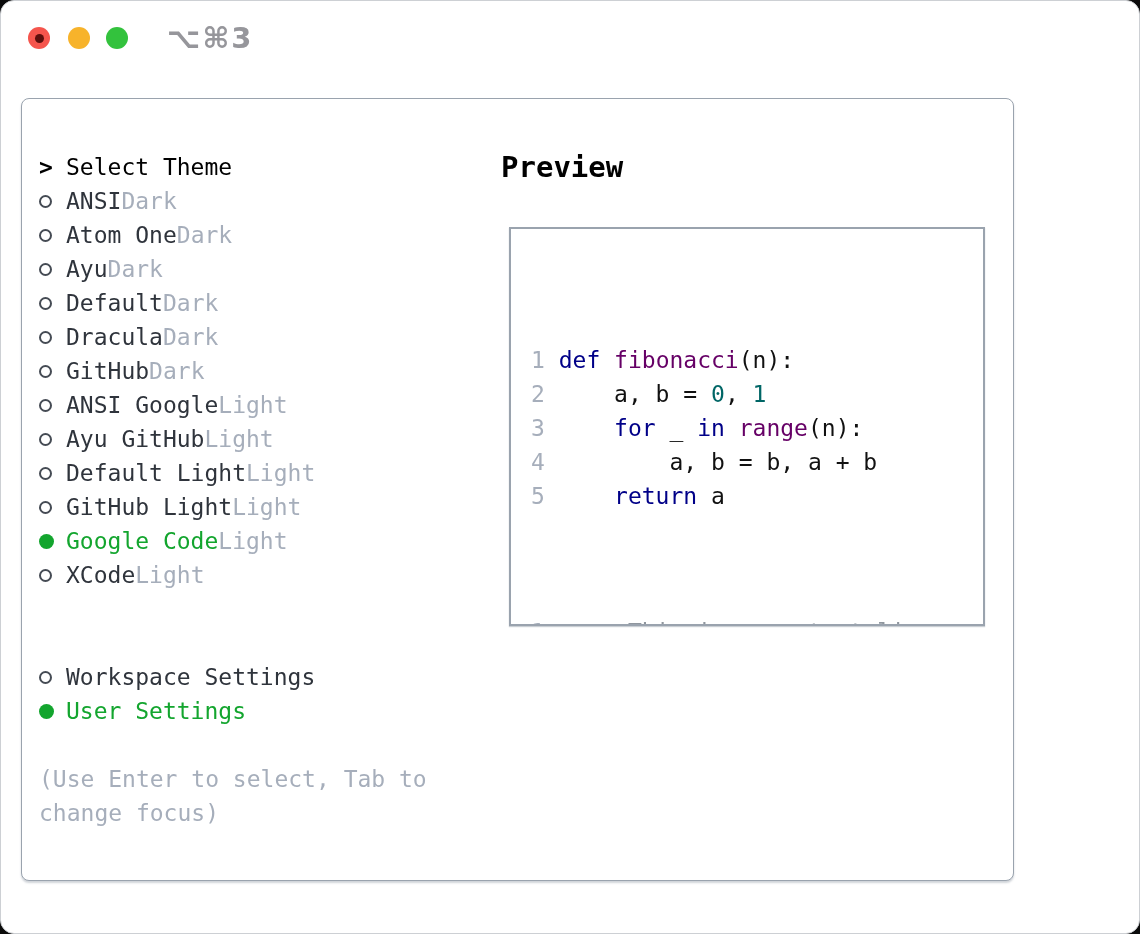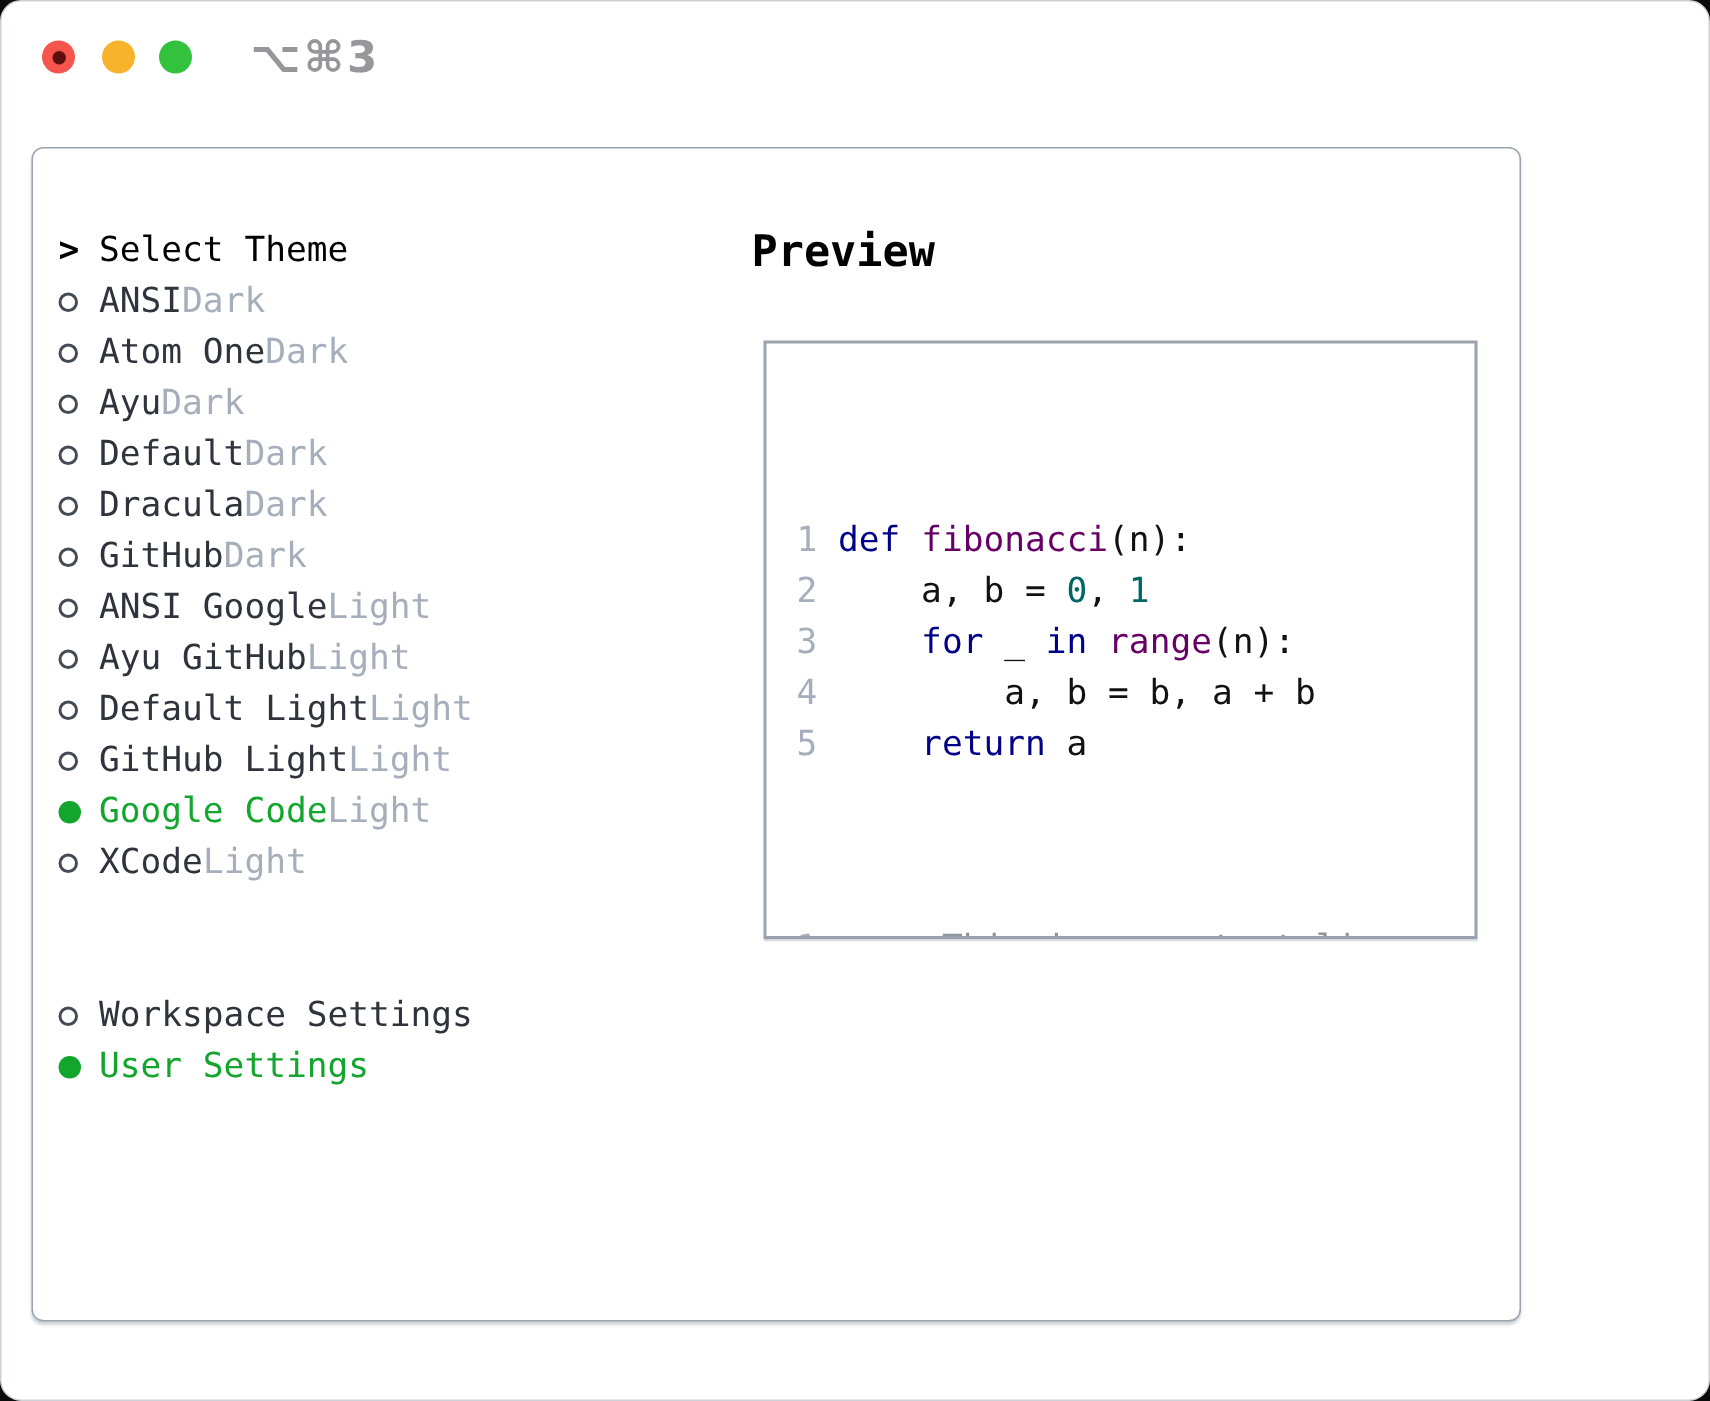--- a/index.html
+++ b/index.html
@@ -113,20 +113,21 @@
       <div class="row"><span class="marker"><span class="circle"></span></span><span class="name">GitHub Light</span> <span class="variant">Light</span></div>
       <div class="row selected"><span class="marker"><span class="circle filled"></span></span><span class="name">Google Code</span> <span class="variant">Light</span></div>
       <div class="row"><span class="marker"><span class="circle"></span></span><span class="name">XCode</span> <span class="variant">Light</span></div>
     </div>
 
   <div class="stack" id="apply-list">
       <div class="row"><span class="marker"><span class="circle"></span></span><span class="name">Workspace Settings</span></div>
       <div class="row selected"><span class="marker"><span class="circle filled"></span></span><span class="name">User Settings</span></div>
     </div>
 
+  <div class="stack" id="help"><div>(Use Enter to select, Tab to</div><div>change focus)</div></div>
 
   <div id="preview-title">Preview</div>
   <div class="preview-pane">
     <div class="codewrap">
       <div id="code-block"><div class="code-line"><span class="ln">1</span><span class="tok-kwd">def</span><span class="tok-plain"> </span><span class="tok-typ">fibonacci</span><span class="tok-plain">(n):</span></div><div class="code-line"><span class="ln">2</span><span class="tok-plain">    a, b = </span><span class="tok-lit">0</span><span class="tok-plain">, </span><span class="tok-lit">1</span></div><div class="code-line"><span class="ln">3</span><span class="tok-plain">    </span><span class="tok-kwd">for</span><span class="tok-plain"> _ </span><span class="tok-kwd">in</span><span class="tok-plain"> </span><span class="tok-typ">range</span><span class="tok-plain">(n):</span></div><div class="code-line"><span class="ln">4</span><span class="tok-plain">        a, b = b, a + b</span></div><div class="code-line"><span class="ln">5</span><span class="tok-plain">    </span><span class="tok-kwd">return</span><span class="tok-plain"> a</span></div></div>
       <div id="diff-block"><div class="code-line"><span class="ln">1</span><span class="diff-context">     This is a context line.</span></div></div>
     </div>
   </div>
 
 </div>

